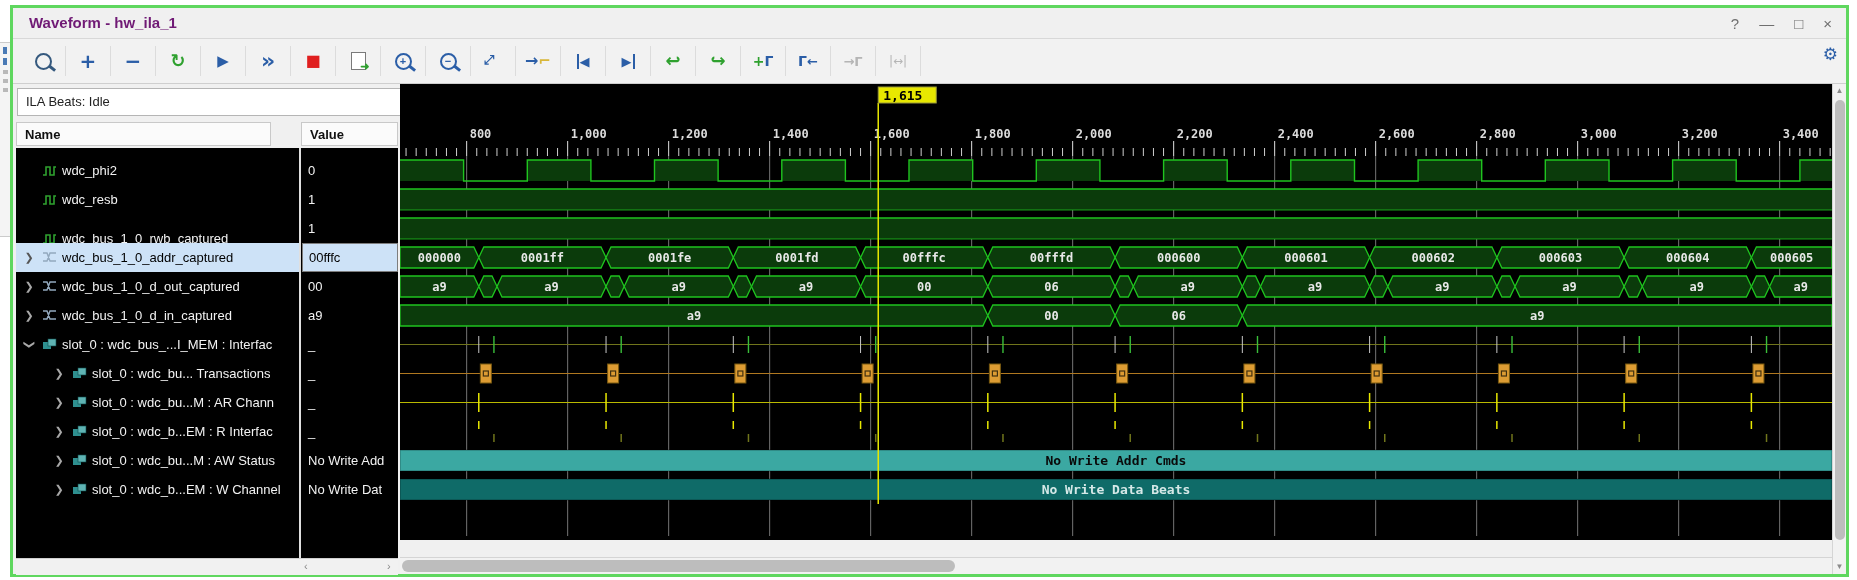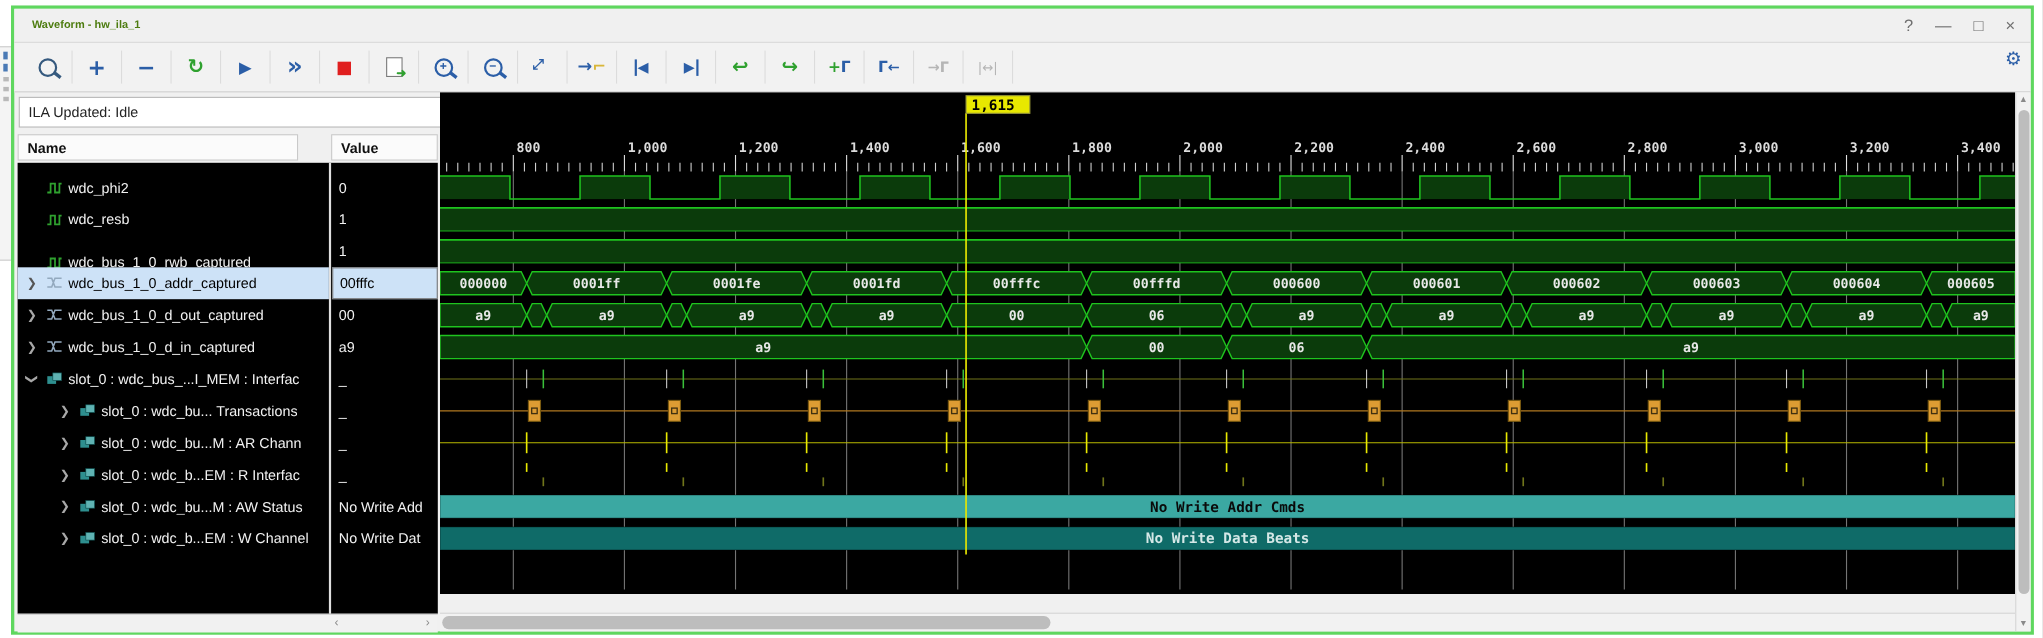--- a/index.html
+++ b/index.html
@@ -1,21 +1,21 @@
 <!DOCTYPE html>
 <html><head>
 <meta charset="utf-8">
 <style>
   html,body{margin:0;padding:0;width:1857px;height:580px;background:#ffffff;overflow:hidden;
     font-family:"Liberation Sans",sans-serif;}
   .abs{position:absolute;}
   
   #win{position:absolute;left:10px;top:5px;width:1833px;height:566px;border:3px solid #5FD75F;background:#f0f0f0;}
   #titlebar{position:absolute;left:0;top:0;width:1833px;height:30px;background:#f0f0f0;border-bottom:1px solid #d8d8d8;}
-  #title{position:absolute;left:16px;top:0;line-height:30px;font-size:10px;font-weight:bold;color:#4d7c0f;}
+  #title{position:absolute;left:16px;top:0;line-height:30px;font-size:15px;font-weight:bold;color:#701a75;}
   #winctrl{position:absolute;right:14px;top:0;height:30px;display:flex;gap:20px;align-items:center;color:#6f6f6f;font-size:15px;}
   #winctrl span{cursor:default;}
   
   #toolbar{position:absolute;left:0;top:31px;width:1833px;height:45px;background:#f2f2f2;border-bottom:1px solid #cfcfcf;display:flex;align-items:center;padding-left:8px;box-sizing:border-box;}
   .tcell{width:44px;height:30px;display:flex;align-items:center;justify-content:center;border-right:1px solid #dcdcdc;position:relative;}
   .glyph{font-family:"DejaVu Sans",sans-serif;line-height:1;}
   .mag{width:13px;height:13px;border:2px solid currentColor;border-radius:50%;position:relative;display:flex;align-items:center;justify-content:center;font-size:11px;font-weight:bold;}
   .mag:after{content:"";position:absolute;width:7px;height:2.5px;background:currentColor;right:-6px;bottom:-2px;transform:rotate(38deg);}
   .doc{width:13px;height:16px;border:1.5px solid #7a7a7a;background:#fff;position:relative;}
   .doc:after{content:"➜";position:absolute;color:#2FA12F;font-size:11px;font-weight:bold;right:-5px;bottom:-4px;}
@@ -137,21 +137,21 @@
       <div class="tcell">
         <div class="glyph" style="color: rgb(181, 181, 181); font-size: 13px; font-weight: bold;">→Γ</div>
       </div>
       <div class="tcell">
         <div class="glyph" style="color: rgb(181, 181, 181); font-size: 12px;">|↔|</div>
       </div>
     </div>
   <div id="gear" class="glyph">⚙</div>
 
   <div id="leftpanel">
-    <div id="ilabox">ILA Updated: Idle</div>
+    <div id="ilabox">ILA Beats: Idle</div>
     <div id="hdrname" class="hdr">Name</div>
     <div id="hdrval" class="hdr">Value</div>
     <div id="treeblack"></div>
     <div id="coldiv"></div>
     <div id="rows">
         <div class="trow" style="top: 72px;">
           <span style="display: inline-block; width: 26px;"></span>
           <span class="ticon">
             <svg width="15" height="13">
               <path d="M1 11 h3 v-8 h4 v8 h4 v-8 h2" stroke="#2FA12F" fill="none" stroke-width="1.6"></path>

